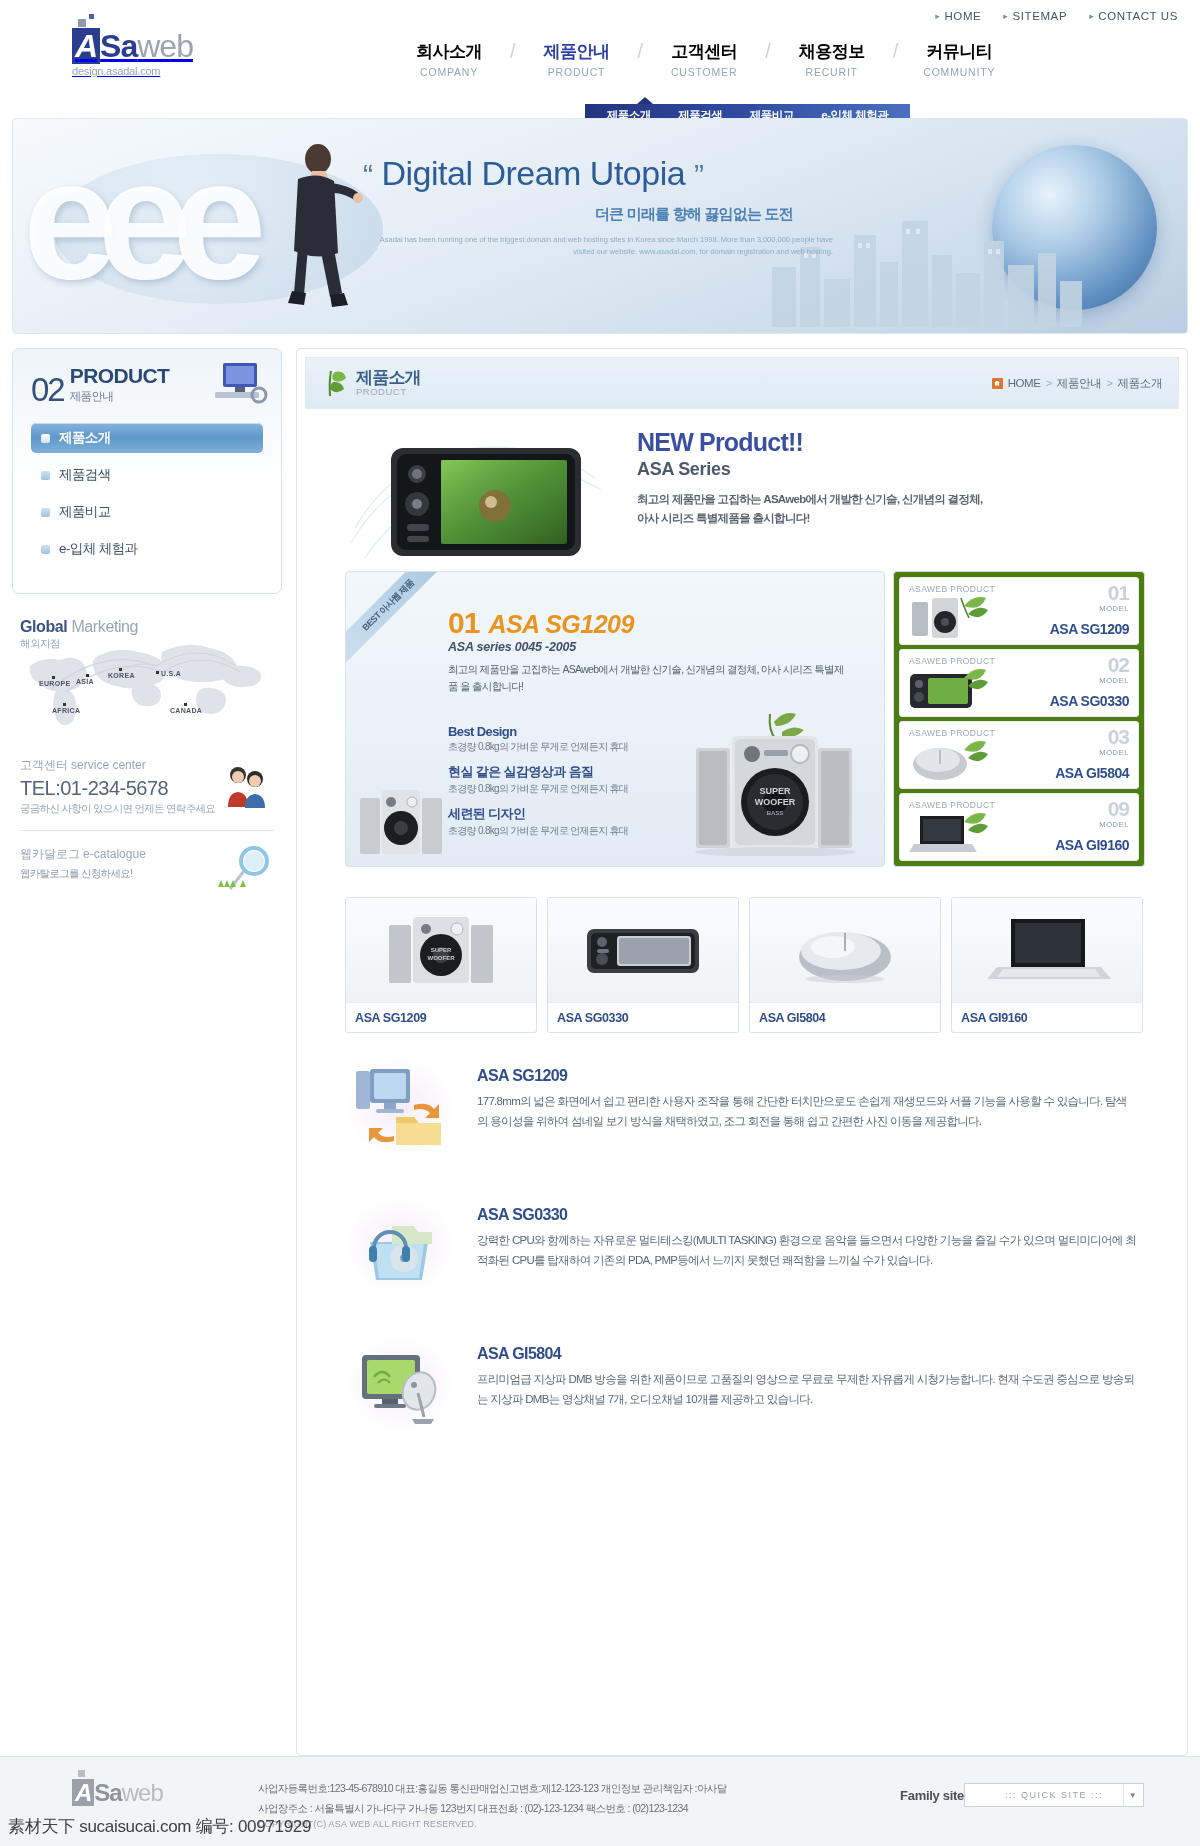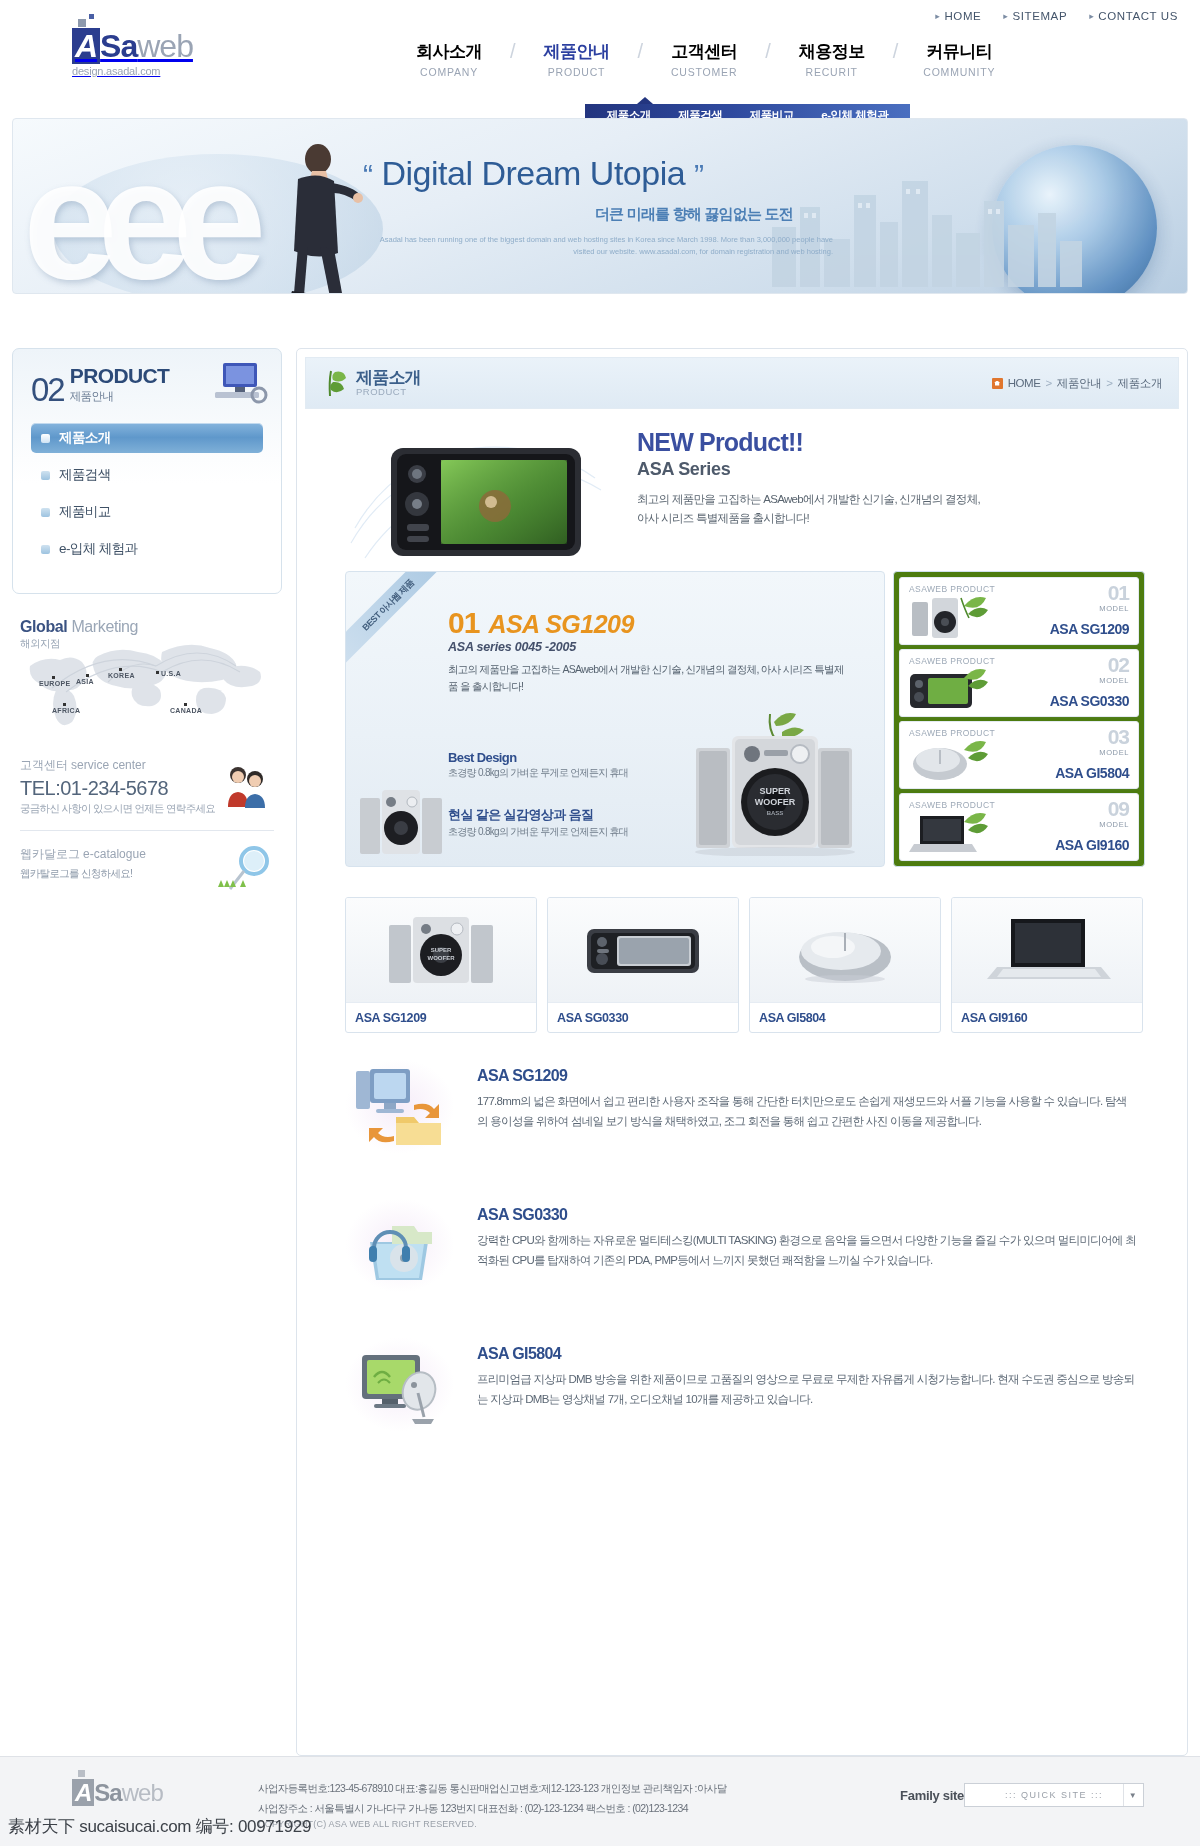--- a/index.html
+++ b/index.html
@@ -48,21 +48,21 @@
   }
   .subnav .arrow {
     position: absolute; top: -7px; left: 52px;
     width: 0; height: 0; border-left: 8px solid transparent;
     border-right: 8px solid transparent; border-bottom: 7px solid #23357f;
   }
   .subnav a { color: #fff; font-size: 11.5px; font-weight: bold; text-decoration: none; letter-spacing: -.5px; white-space: nowrap; }
 
   
   .banner {
-    position: absolute; left: 12px; top: 118px; width: 1176px; height: 176px;
+    position: absolute; left: 12px; top: 118px; width: 1176px; height: 216px;
     border-radius: 4px; overflow: hidden;
     background: linear-gradient(160deg,#f6fafd 0%, #e6eef6 40%, #cfdeec 75%, #b9cee2 100%);
     border: 1px solid #dfe7ef;
   }
   .banner .eee {
     position: absolute; left: 10px; top: 10px; font-size: 170px; font-weight: bold;
     color: rgba(255,255,255,.92); letter-spacing: -20px; line-height: 180px;
     text-shadow: 2px 3px 6px rgba(110,135,165,.35);
     font-family: "Liberation Sans", sans-serif;
   }
@@ -158,21 +158,21 @@
   .home-chip { width: 11px; height: 11px; background: #e0762e; border-radius: 1px; display:inline-block; position: relative; }
   .home-chip::after { content:""; position:absolute; left:2.5px; top:3px; width:6px; height:5px; background:#fff; clip-path: polygon(50% 0,100% 45%,85% 45%,85% 100%,15% 100%,15% 45%,0 45%); }
   .crumb-sep { color: #9fb0c3; }
 
   
   .hero { position: absolute; left: 0; top: 63px; width: 892px; height: 200px; }
   .hero-device { position: absolute; left: 48px; top: 6px; width: 280px; height: 170px; }
   .hero-txt { position: absolute; left: 340px; top: 16px; width: 500px; }
   .hero-t1 { font-size: 25px; color: #3a4fa0; font-weight: bold; letter-spacing: -.8px; }
   .hero-t2 { font-size: 18px; color: #4e5a6b; font-weight: bold; letter-spacing: -.3px; margin-top: 2px; }
-  .hero-desc { font-size: 11.5px; color: #59646f; letter-spacing: -.7px; line-height: 1.65; margin-top: 10px; }
+  .hero-desc { font-size: 11.5px; color: #59646f; letter-spacing: -.7px; line-height: 1.65; margin-top: 10px; font-weight: bold; }
 
   
   .best-wrap { position: absolute; left: 48px; top: 222px; width: 800px; height: 296px; display: flex; gap: 8px; }
   .best-panel {
     position: relative; width: 540px; height: 296px;
     background: linear-gradient(180deg,#f2f7fb 0%, #eaf1f7 55%, #e2ebf3 100%);
     border: 1px solid #d7e3ee; border-radius: 4px; overflow: hidden;
   }
   .ribbon {
     position: absolute; left: -38px; top: 22px; width: 160px; height: 22px;
@@ -181,21 +181,21 @@
     font-size: 9px; color: #44607f; font-weight: bold; letter-spacing: -.5px;
   }
   .best-body { position: absolute; left: 102px; top: 36px; width: 420px; }
   .best-title { display: flex; align-items: baseline; gap: 9px; }
   .best-num { font-size: 30px; font-weight: bold; color: #e8941f; letter-spacing: -1px; line-height: 1; }
   .best-model { font-size: 25px; font-weight: bold; color: #e8941f; font-style: italic; letter-spacing: -.5px; }
   .best-series { font-size: 12.5px; font-weight: bold; font-style: italic; color: #44506b; margin-top: 1px; letter-spacing: -.2px; }
   .best-desc { font-size: 10.5px; color: #55626f; line-height: 1.6; letter-spacing: -.7px; margin-top: 7px; width: 400px; }
   .feat-list { position: absolute; left: 102px; top: 152px; width: 300px; }
   .feat { margin-bottom: 9px; }
-  .feat-h { font-size: 13px; font-weight: bold; color: #2f4e8c; letter-spacing: -.6px; margin-top: 26px; }
+  .feat-h { font-size: 13px; font-weight: bold; color: #2f4e8c; letter-spacing: -.6px; }
   .feat-p { font-size: 10px; color: #6e7b89; letter-spacing: -.7px; margin-top: 1px; }
   .best-speakers { position: absolute; right: 16px; bottom: 10px; width: 190px; height: 150px; }
   .best-speakers-sm { position: absolute; left: 10px; bottom: 8px; width: 90px; height: 80px; }
 
   .prod-side { width: 252px; height: 296px; border: 1px solid #cfe0ee; border-radius: 4px; padding: 5px; background: #4d7c0f; }
   .prod-card {
     position: relative; height: 68px; margin-bottom: 4px;
     background: #fff; border: 1px solid #e4ebf2; border-radius: 3px; overflow: hidden;
     box-shadow: 0 1px 2px rgba(120,140,165,.12);
     text-decoration: none; display: block;

